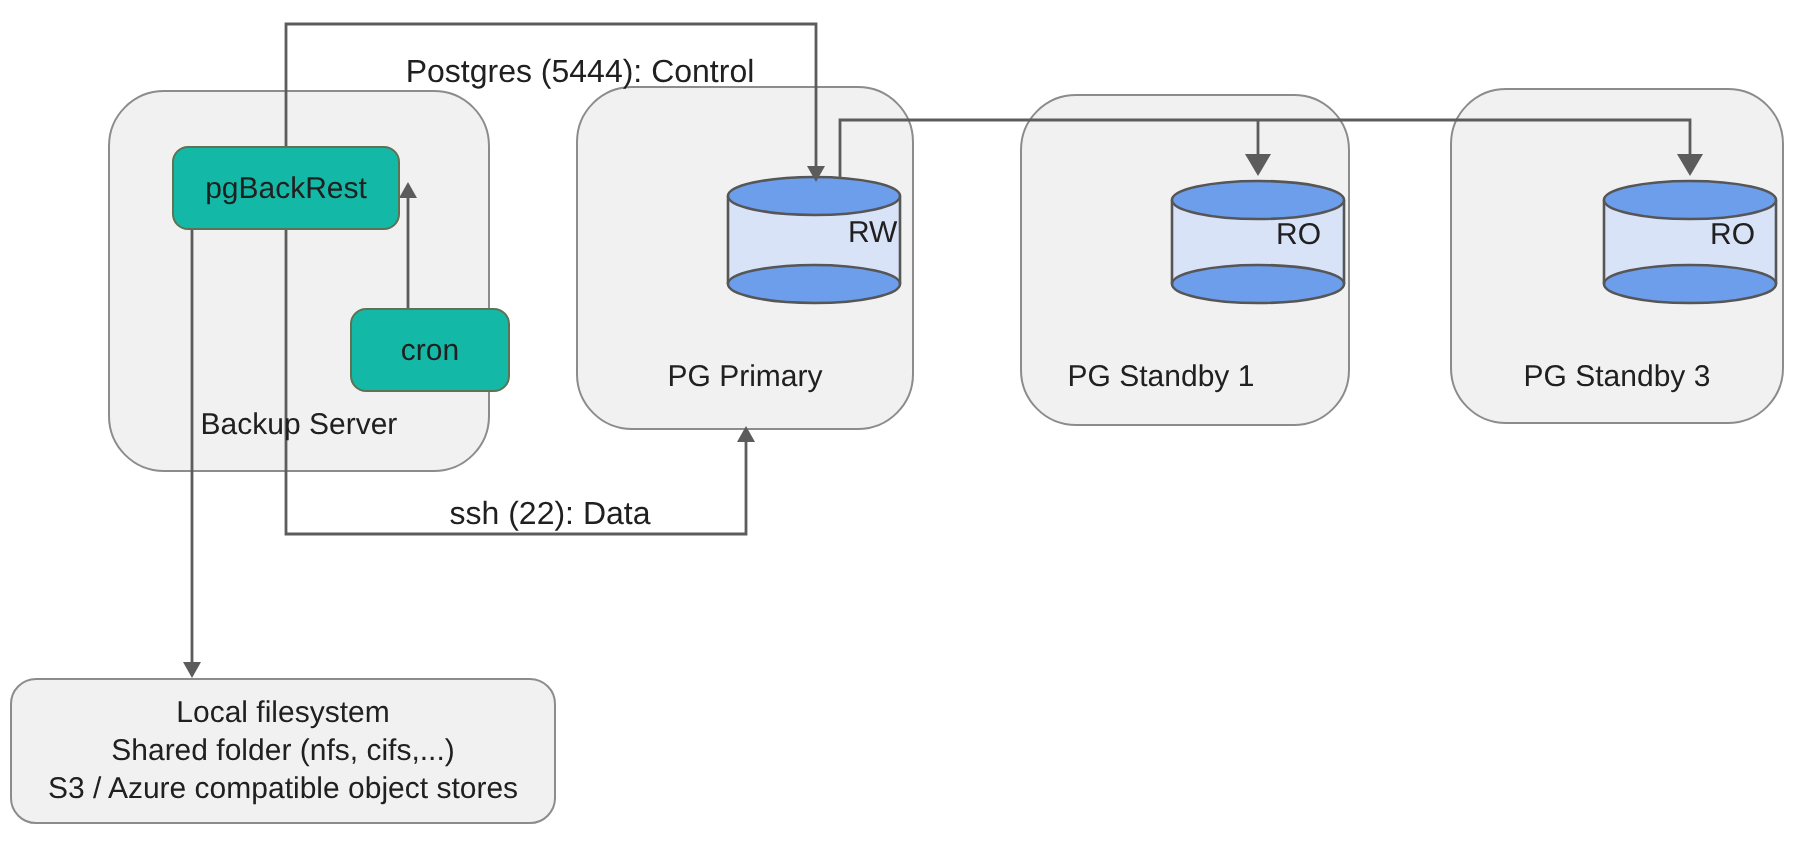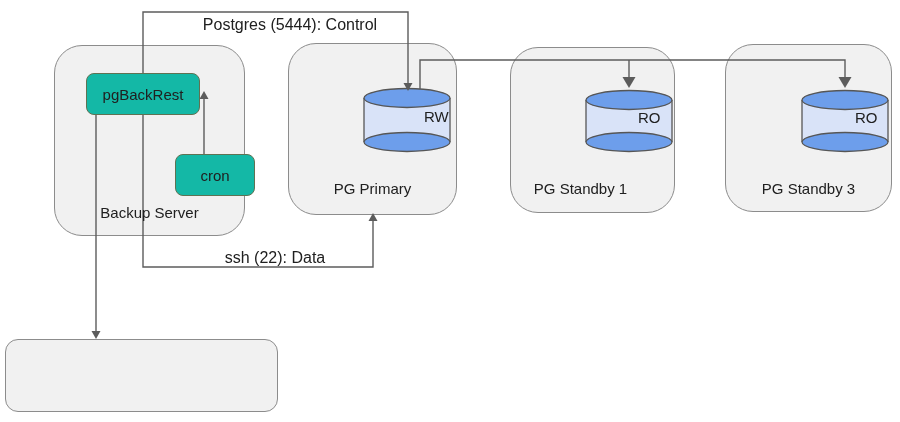--- a/index.html
+++ b/index.html
@@ -107,20 +107,25 @@
       <polygon class="arrow" points="622.5,77 635.5,77 629,88"></polygon>
       <polygon class="arrow" points="838.5,77 851.5,77 845,88"></polygon>
     </g>
   </svg>
 
   <div class="node-label" style="left:54px;top:204px;width:191px">Backup Server</div>
   <div class="node-label" style="left:288px;top:180px;width:169px">PG Primary</div>
   <div class="node-label" style="left:512px;top:180px;width:137px">PG Standby 1</div>
   <div class="node-label" style="left:725px;top:180px;width:167px">PG Standby 3</div>
 
+  <div class="storage-text">
+    <div>Local filesystem</div>
+    <div>Shared folder (nfs, cifs,...)</div>
+    <div>S3 / Azure compatible object stores</div>
+  </div>
 
-  <div class="edge-label" style="left:165px;top:16px;width:250px;text-align:center">Postgres (5444): Control</div>
+  <div class="edge-label" style="left:165px;top:28px;width:250px;text-align:center">Postgres (5444): Control</div>
   <div class="edge-label" style="left:175px;top:249px;width:200px;text-align:center">ssh (22): Data</div>
   <div class="port-label" style="left:424px;top:66px">RW</div>
   <div class="port-label" style="left:638px;top:67px">RO</div>
   <div class="port-label" style="left:855px;top:67px">RO</div>
 
 </div>
 
 </body></html>

